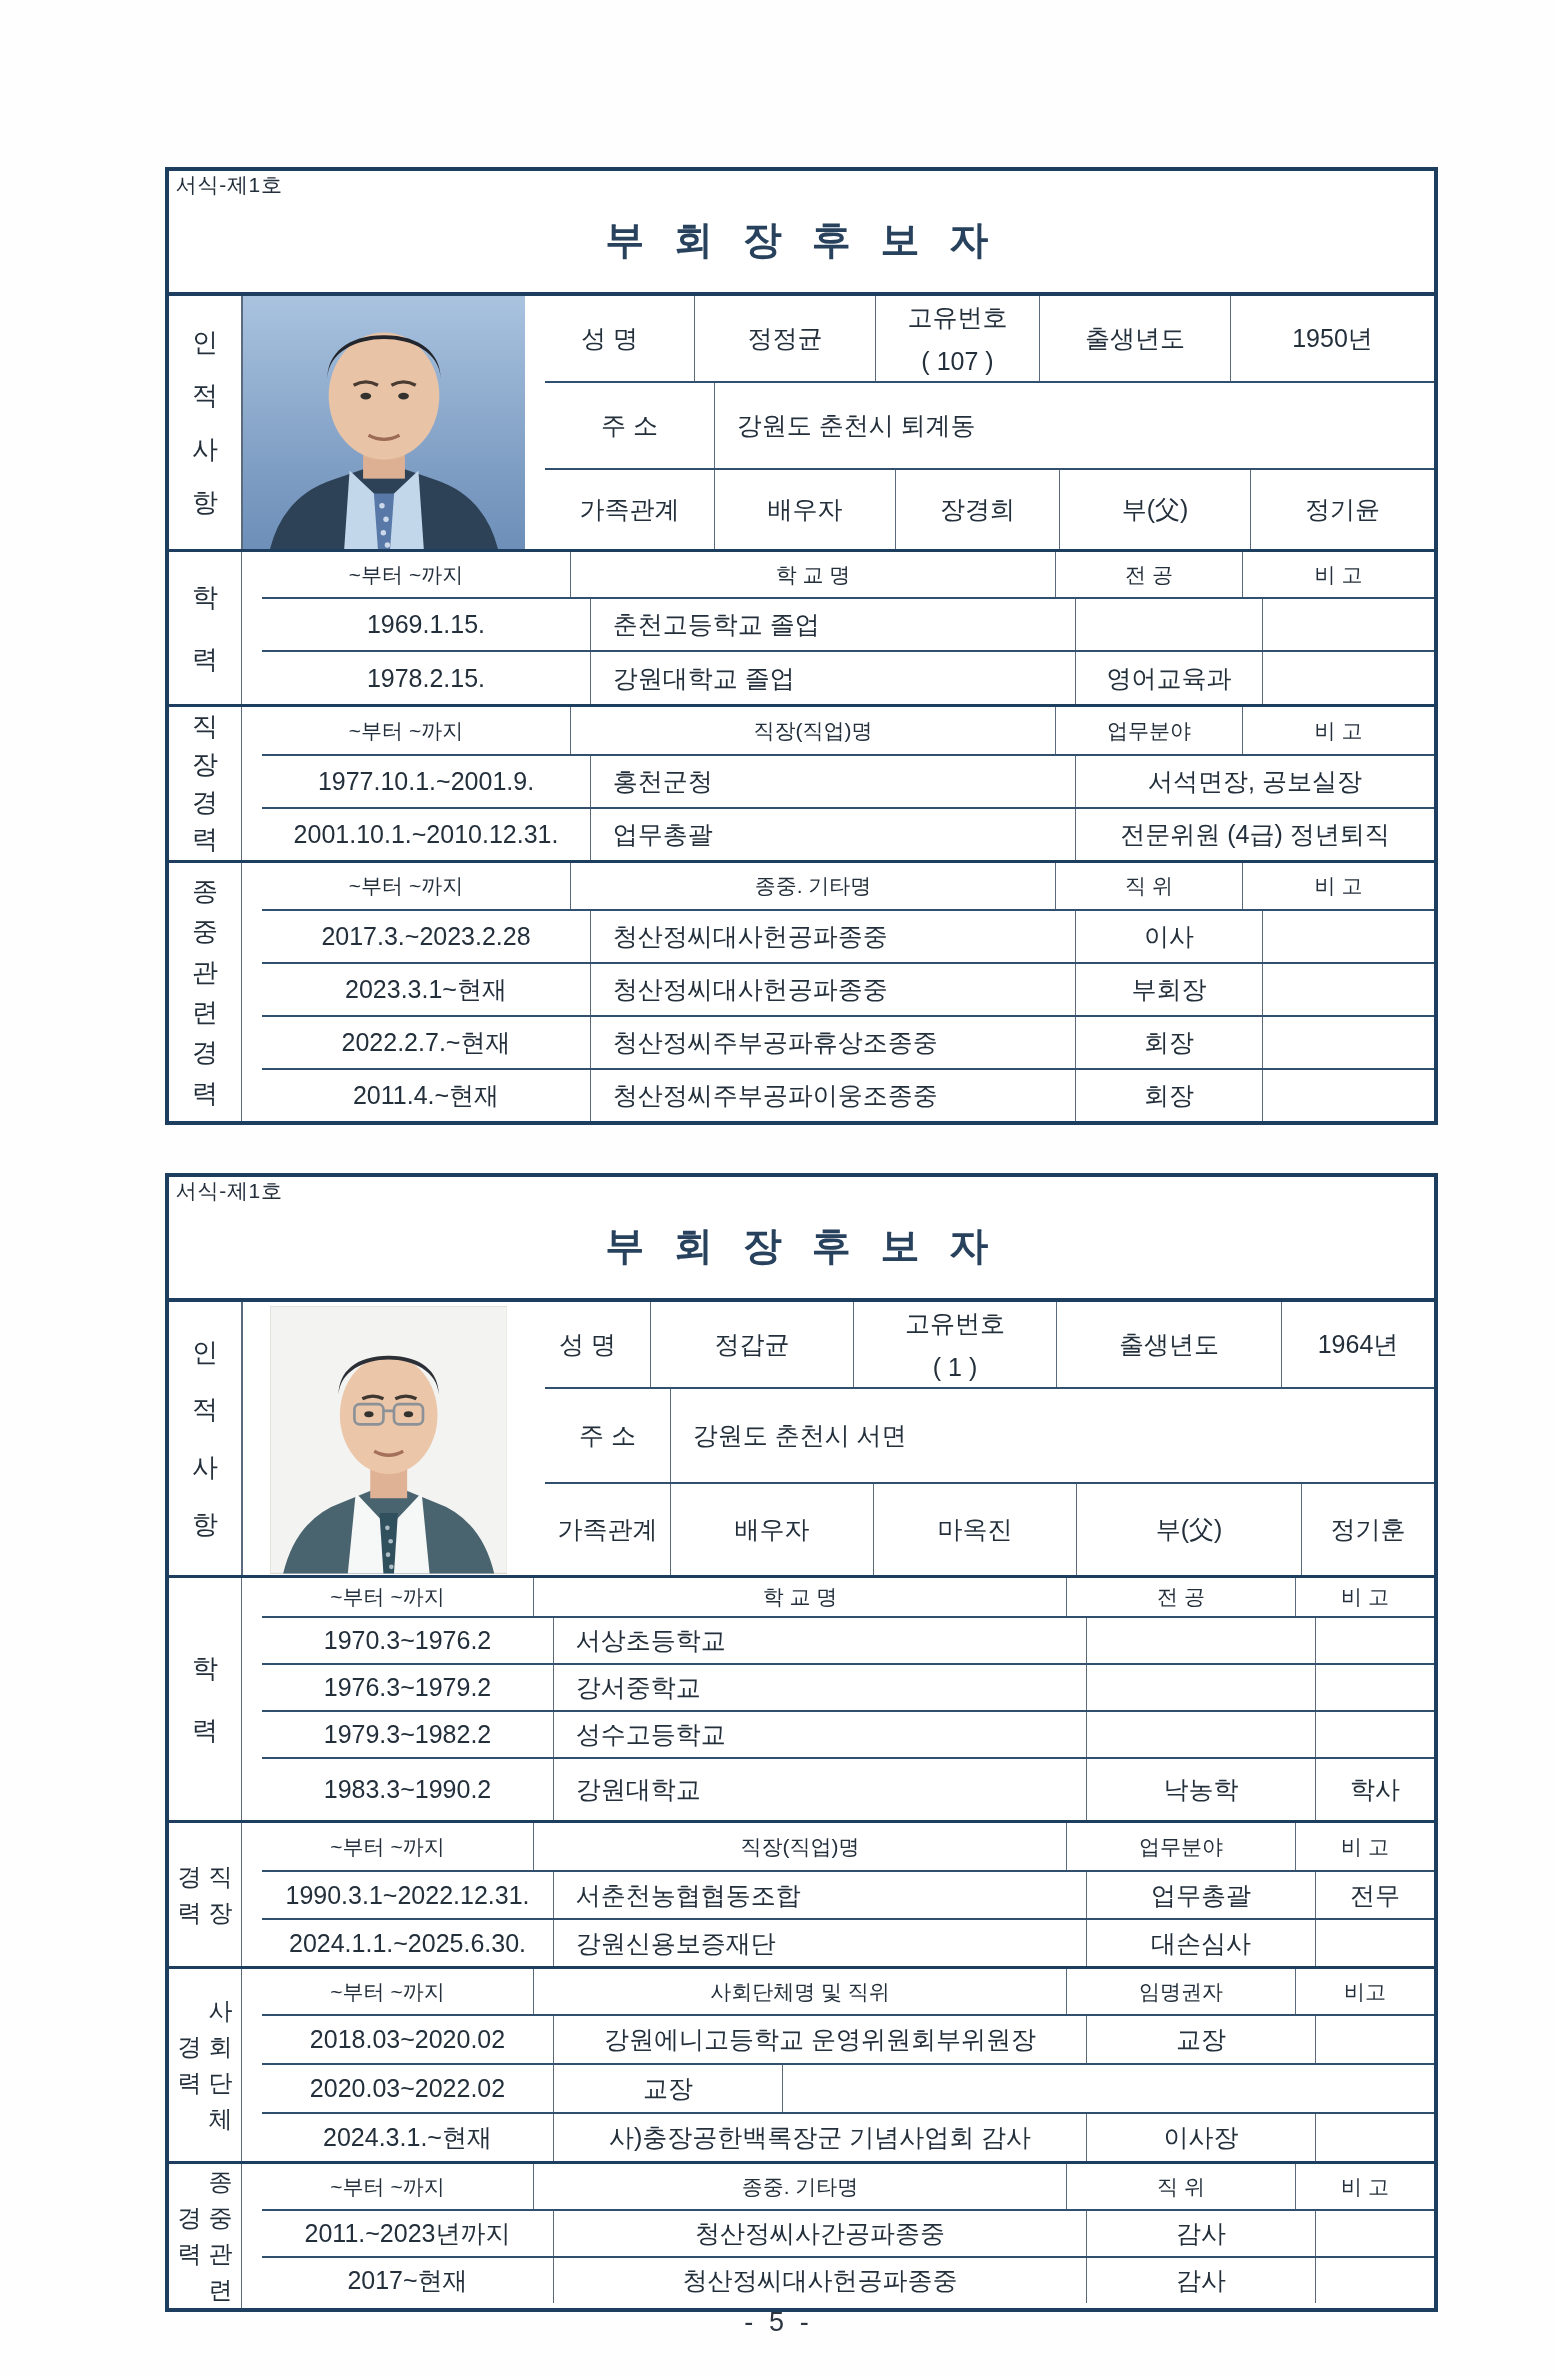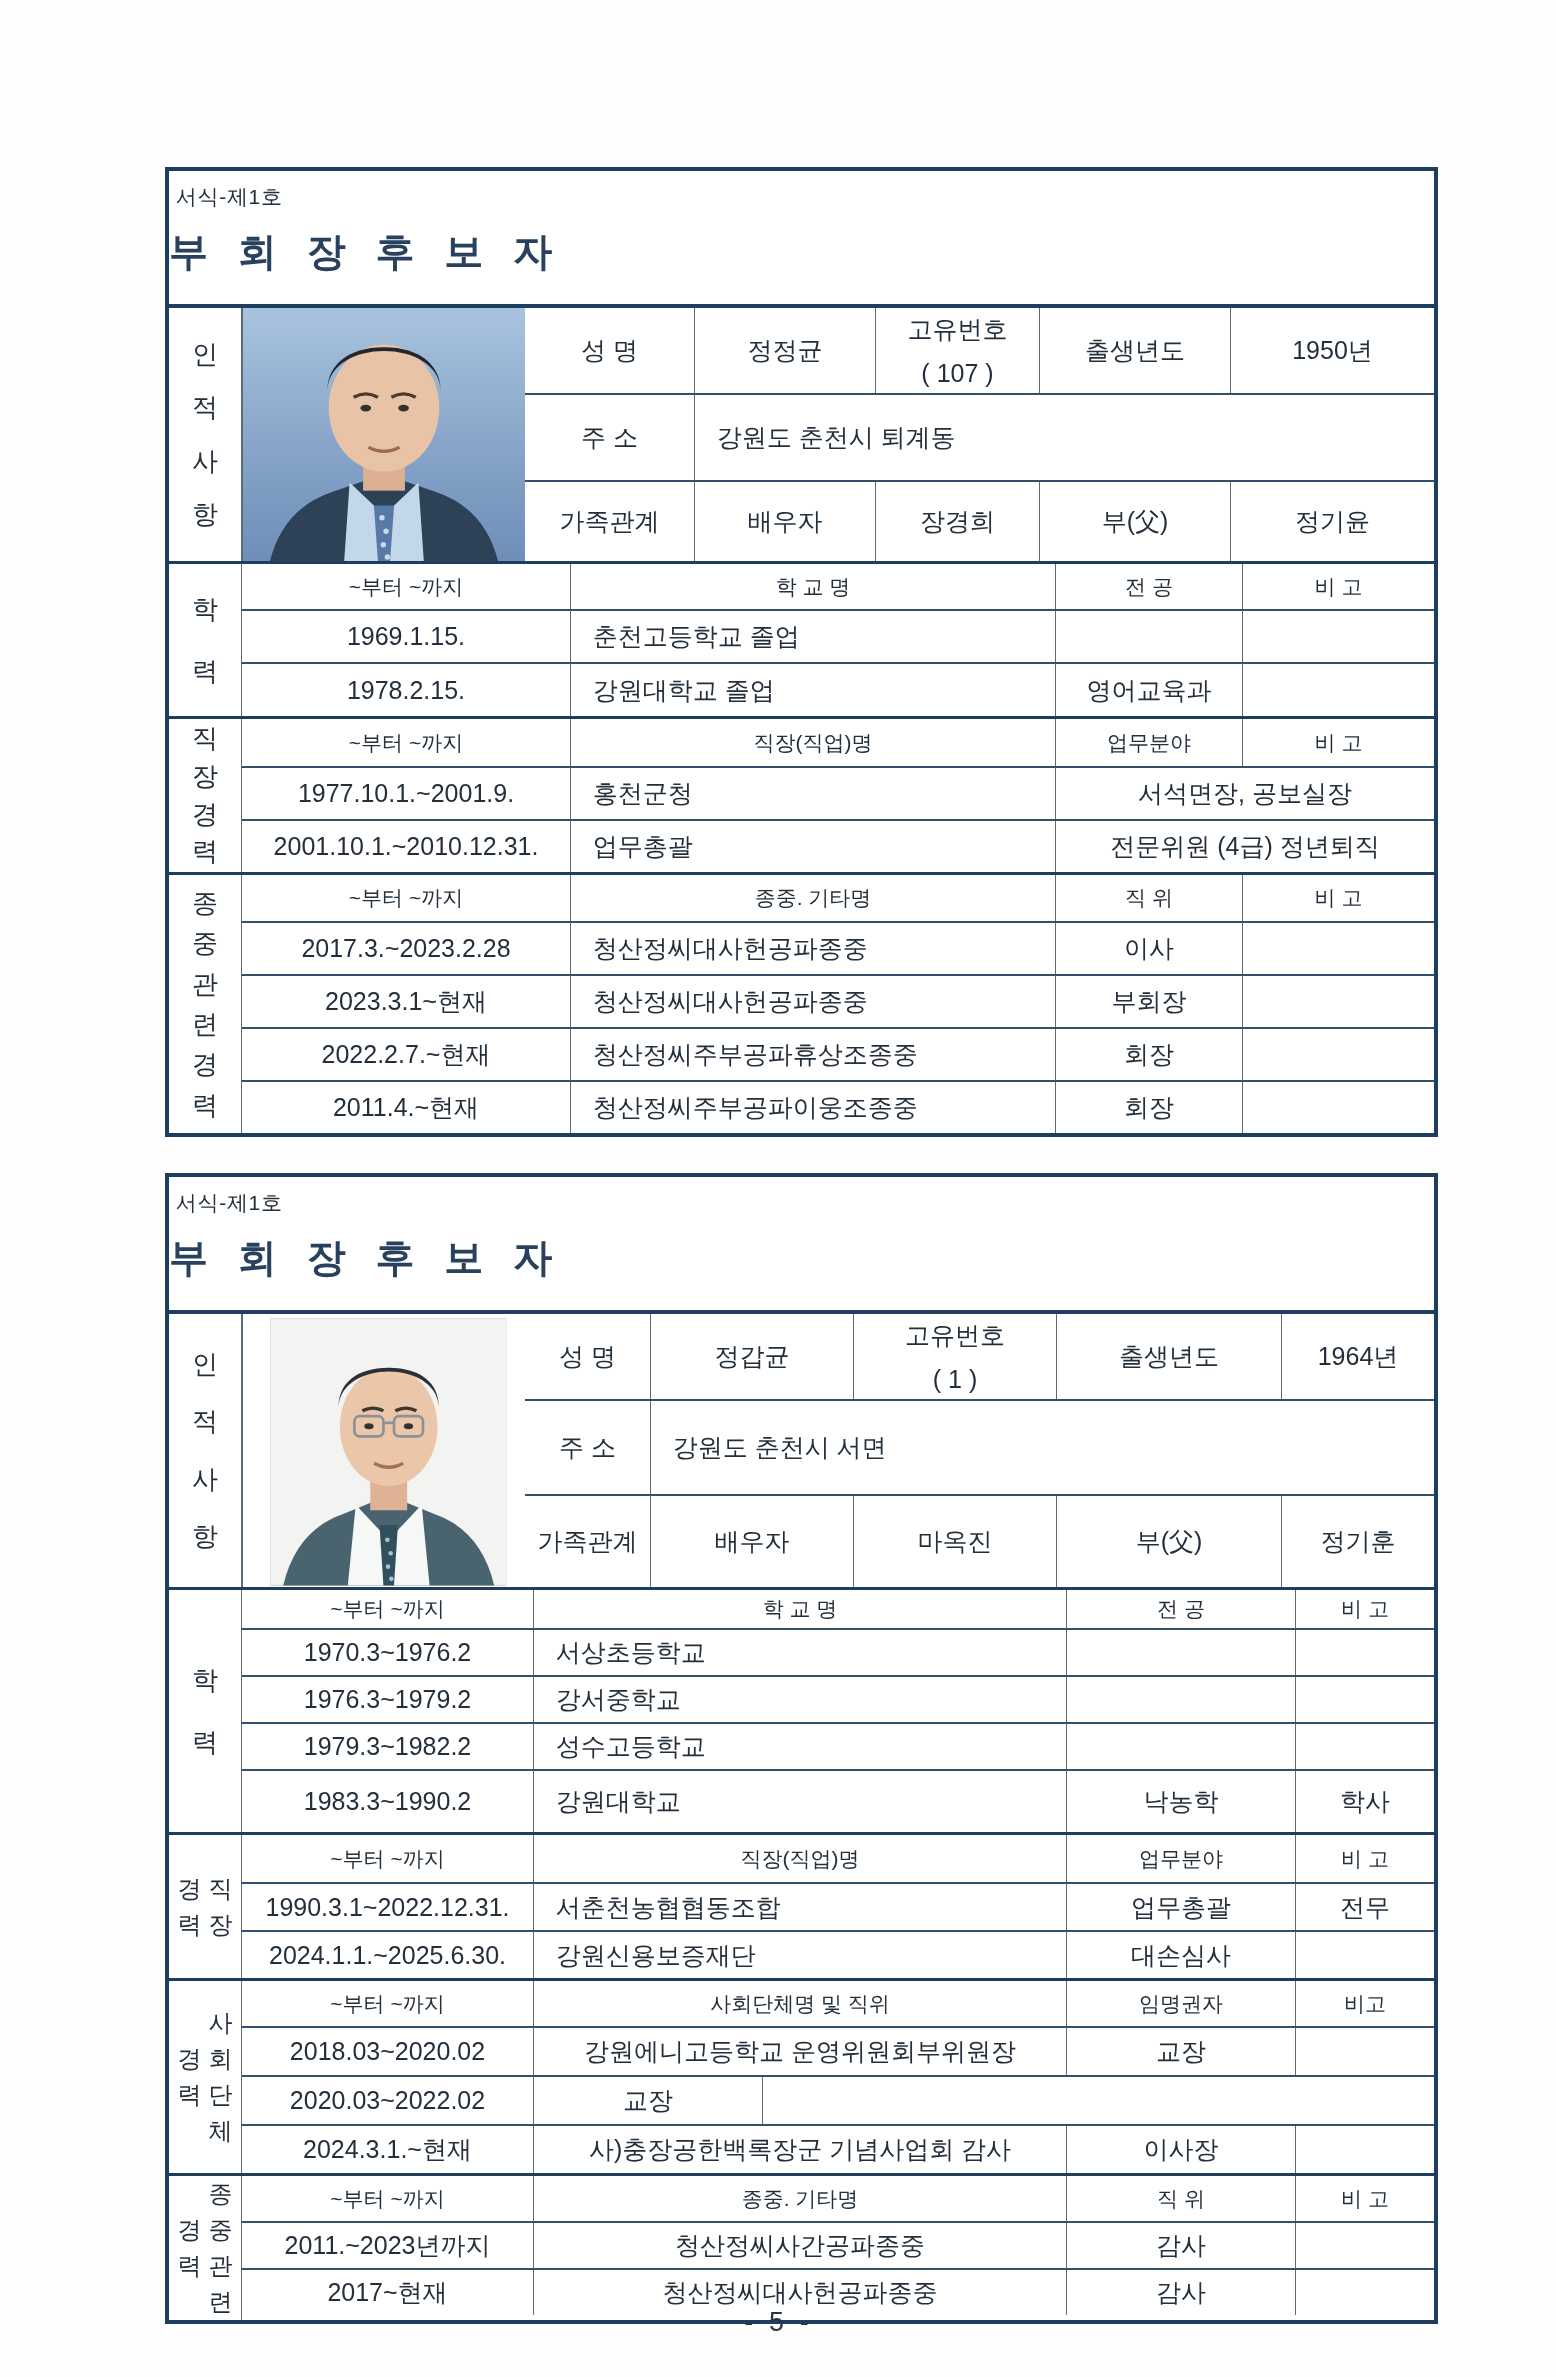--- a/index.html
+++ b/index.html
@@ -11,33 +11,33 @@
   *{box-sizing:border-box;margin:0;padding:0;}
   html,body{margin:0;}
   body{
     width:1557px;height:2377px;position:relative;background:#fefefe;
     font-family:"Liberation Sans","DejaVu Sans",sans-serif;color:var(--tx);
   }
   .form{position:absolute;border:4.1px solid var(--bd-thick);background:#fff;}
   .formHeader{position:relative;height:125px;border-bottom:4.1px solid var(--bd-thick);}
   .formLabel{position:absolute;top:0;left:6.8px;font-size:21px;letter-spacing:0.7px;}
   .formTitle{
-    text-align:left;padding-top:42px;font-size:39px;font-weight:600;
-    letter-spacing:9.5px;color:#28425e;margin-top:12px;
+    text-align:center;padding-top:42px;font-size:39px;font-weight:600;
+    letter-spacing:9.5px;color:#28425e;
   }
   .section{display:flex;}
   .section + .section{border-top:3.4px solid var(--bd-thick);}
   .side{width:73px;flex:0 0 73px;border-right:1.4px solid var(--bd-thin);
         display:flex;align-items:center;justify-content:center;}
   .vtext{width:34px;word-break:break-all;text-align:center;font-size:26px;line-height:1.9;}
   .vcols{display:flex;gap:4.1px;align-items:center;justify-content:center;}
   .vcols .vcol{width:27px;word-break:break-all;text-align:center;font-size:24px;line-height:1.5;}
   .sbody{flex:1;display:flex;flex-direction:column;min-width:0;}
   .trow{display:flex;min-width:0;}
-  .trow + .trow{border-top:2px solid var(--bd-med);}
+  .trow + .trow{border-top:2px solid var(--bd-med);margin-left:20px;}
   .cell{display:flex;align-items:center;justify-content:center;
         font-size:25px;min-width:0;overflow:hidden;white-space:nowrap;}
   .cell + .cell{border-left:1.4px solid var(--bd-thin);}
   .cell.hd{font-size:21px;}
   .cell.al{justify-content:flex-start;padding-left:21.7px;}
   .cell.grow{flex:1;}
   .stack{flex-direction:column;gap:13px;}
   .photoCell{flex:0 0 283px;width:283px;border-left:1.4px solid var(--bd-thin);
              display:flex;align-items:stretch;justify-content:center;overflow:hidden;}
   .photoCell svg{width:100%;height:100%;display:block;}

